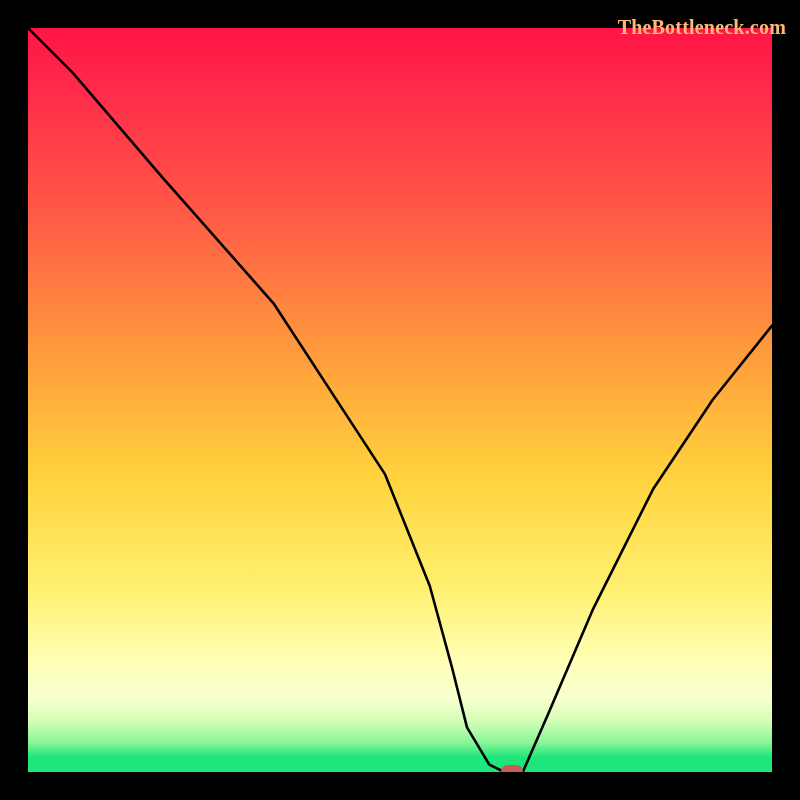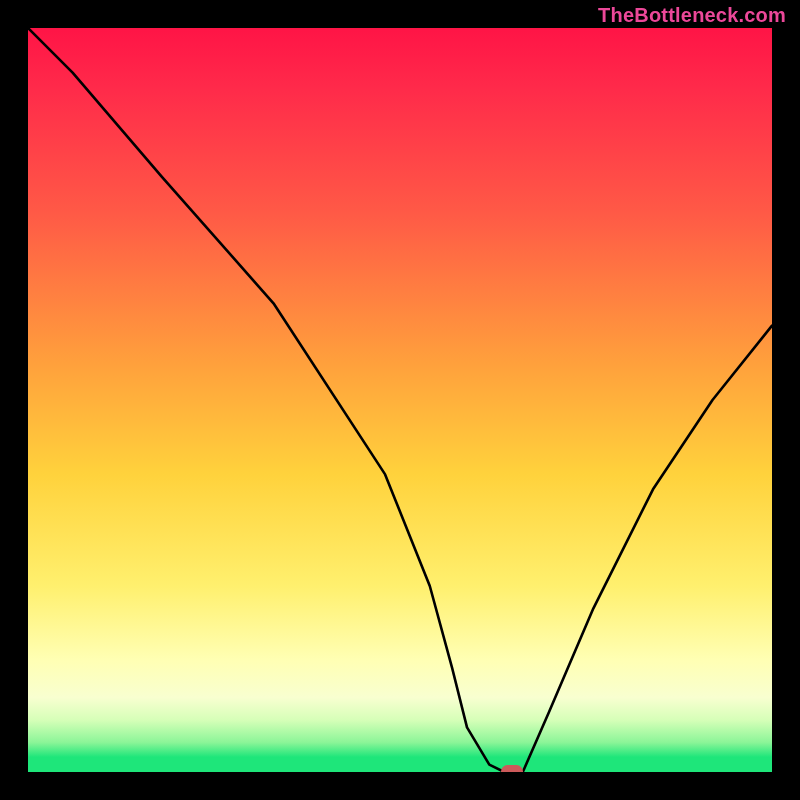--- a/index.html
+++ b/index.html
@@ -59,26 +59,26 @@
   }
   .marker {
     position: absolute;
     width: 22px;
     height: 13px;
     border-radius: 7px;
     background: #cc5a5a;
   }
   .watermark {
     position: absolute;
-    top: 4px;
+    top: 16px;
     right: 14px;
-    font-family: Liberation Sans, sans-serif;
+    font-family: Liberation Serif, serif;
     font-size: 20px;
     font-weight: 600;
-    color: #ec4899;
+    color: #fdba74;
     letter-spacing: 0.2px;
   }
 </style>
 </head>
 <body>
 
 <div class="frame">
 
   <div class="plot-area">
     <div class="gradient"></div>

